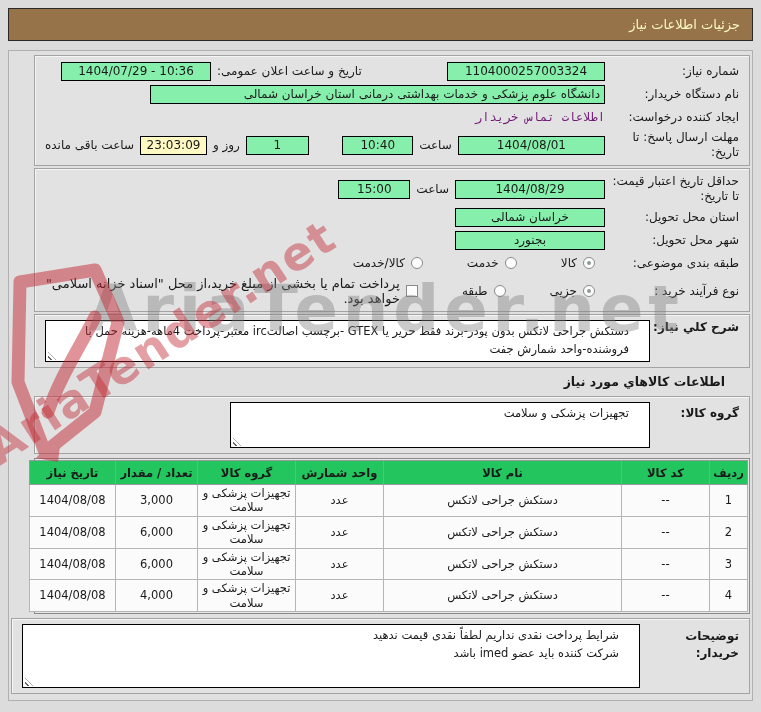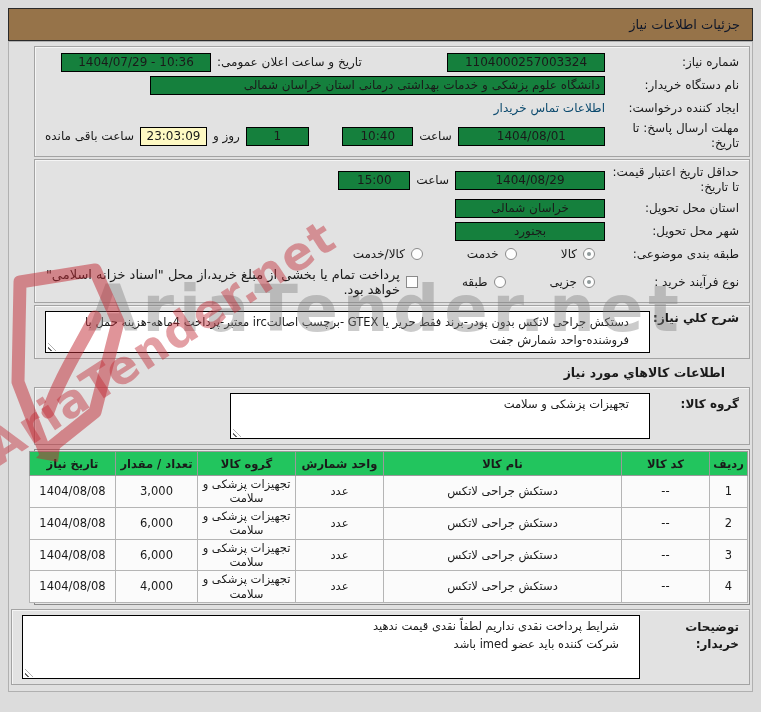--- a/index.html
+++ b/index.html
@@ -11,24 +11,25 @@
     color: #1a1a1a;
     direction: rtl;
     position: relative;
   }
   .page { padding: 8px; position: relative; }
 
   .titlebar {
     height: 33px;
     background: #967349;
     border: 1px solid #2a2a2a;
-    color: #0f172a;
+    color: #fef9c3;
     display: flex; align-items: center;
     padding: 0 12px;
     font-size: 13px;
+    margin-bottom: 9px;
   }
 
   .panel {
     border: 1px solid #b0b0b0;
     background: #e0e0e0;
     padding: 4px 0 6px;
   }
 
   .gb {
     border: 1px solid #a3a3a3;
@@ -41,35 +42,35 @@
   .hbox { flex-direction: row; align-items: flex-start; }
 
   .row { display: flex; align-items: center; min-height: 20px; gap: 6px; }
   .lbl { width: 128px; flex-shrink: 0; line-height: 1.25; }
   .lbl.auto { width: auto; }
   .bold { font-weight: bold; }
   .spacer { flex: 1; }
 
   .field {
     display: inline-flex; align-items: center;
-    background: #15803d;
+    background: #86efac;
     border: 1px solid #000000;
     height: 19px;
     padding: 0 4px;
     font-size: 12px;
     white-space: nowrap; overflow: hidden;
   }
   .center { justify-content: center; }
   .num { direction: ltr; unicode-bidi: embed; }
   .w158 { width: 158px; } .w455 { width: 455px; }
   .w150 { width: 150px; } .w72 { width: 72px; }
   .w64 { width: 64px; } .w68 { width: 68px; }
   .highlight { background: #fef9c3; }
   .gap24 { width: 22px; }
-  .link { color: #0c4a6e; cursor: pointer; text-decoration: none; white-space: nowrap; }
+  .link { color: #701a75; cursor: pointer; text-decoration: none; white-space: nowrap; font-family: Liberation Mono, monospace; }
 
   .opt { display: inline-flex; align-items: center; gap: 6px; }
   .opt + .opt { margin-right: 38px; }
   .opt.first { margin-right: 10px; }
   .radio {
     width: 12px; height: 12px; border-radius: 50%;
     background: #fdfdfd; border: 1px solid #8a8a8a;
     position: relative; flex-shrink: 0;
   }
   .radio.checked::after {

